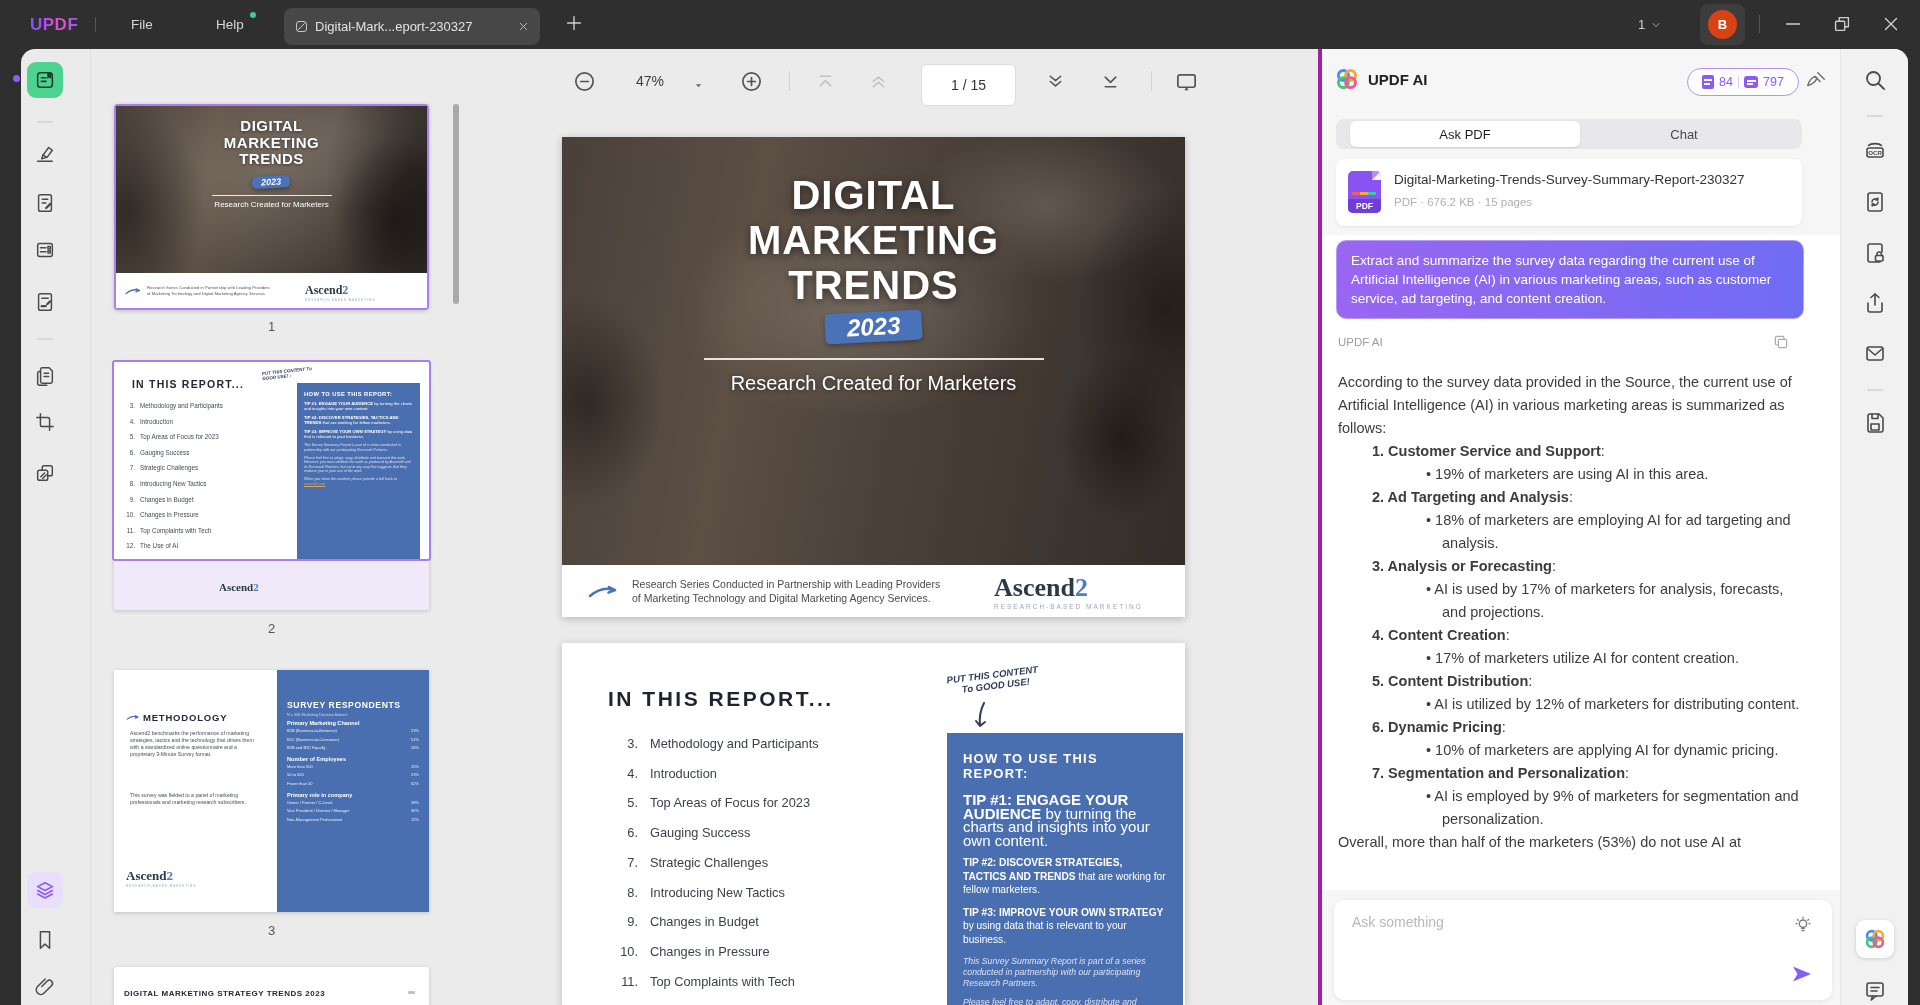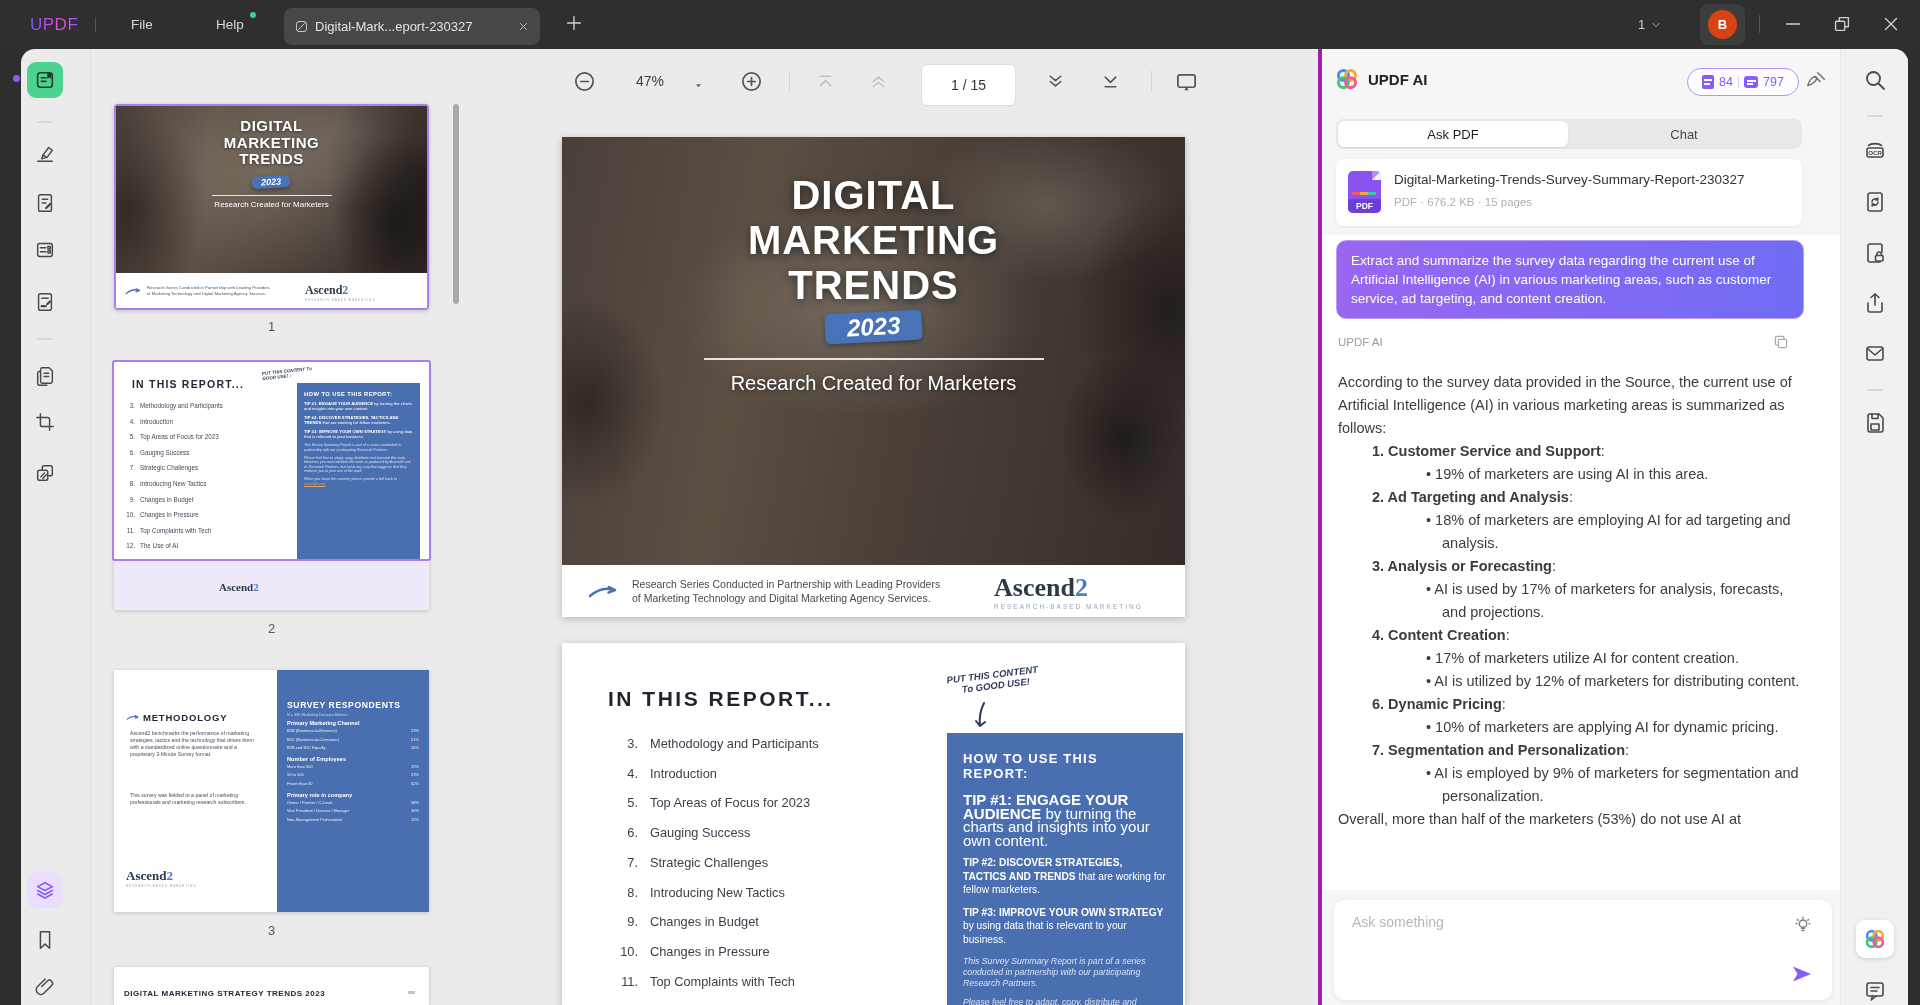--- a/index.html
+++ b/index.html
@@ -29,21 +29,21 @@
     radial-gradient(110px 150px at 4% 62%, rgba(22,18,15,.55), transparent 70%),
     radial-gradient(280px 170px at 48% 40%, rgba(196,184,170,.30), transparent 65%),
     radial-gradient(220px 130px at 78% 16%, rgba(205,195,180,.22), transparent 60%),
     linear-gradient(100deg,#49403a 0%,#5c4f44 30%,#4b4139 55%,#332c28 100%);}
   .yearbadge{display:inline-block;background:#4a72b8;color:#fff;font-style:italic;font-weight:bold;border-radius:5px;transform:rotate(-3deg);box-shadow:0 2px 5px rgba(0,0,0,.35);}
   .serifbrand{font-family:"Liberation Serif",serif;font-weight:bold;color:#2e3947;}
   .bluebox{background:#4a6fb0;color:#fff;box-sizing:border-box;}
   
   .aipanel{left:1297px;top:0;width:522px;height:956px;background:#f6f6f7;border-left:4px solid #a21caf;}
   .pill{position:absolute;left:365px;top:19px;width:110px;height:26px;border:1px solid #b791f5;border-radius:14px;display:flex;align-items:center;justify-content:center;gap:5px;color:#8a5cf5;font-size:12.5px;background:#fdfcff;}
-  .tabsbar{position:absolute;left:14px;top:70px;width:466px;height:30px;background:#e8e8ea;border-radius:8px;display:flex;align-items:center;padding:2px;box-sizing:border-box;}
+  .tabsbar{position:absolute;left:14px;top:70px;width:466px;height:30px;background:#e8e8ea;border-radius:8px;display:flex;align-items:center;padding:14px;box-sizing:border-box;}
   .seg{height:26px;border-radius:6px;display:flex;align-items:center;justify-content:center;font-size:13px;}
   .filecard{position:absolute;left:14px;top:110px;width:466px;height:67px;background:#fff;border-radius:8px;box-shadow:0 1px 3px rgba(0,0,0,.07);}
   .bubble{position:absolute;left:14px;top:191px;width:468px;border-radius:10px;border:1px solid #b79bf6;background:linear-gradient(95deg,#9a66f2,#6f6cf4);color:#fff;font-size:13.5px;line-height:19px;padding:10px 14px;box-sizing:border-box;}
   .airesp{position:absolute;left:16px;top:322px;width:468px;height:514px;overflow:hidden;color:#3c3c3c;font-size:14.5px;line-height:23px;}
   .ai-t{padding-left:34px;font-weight:bold;}
   .ai-t .col{font-weight:normal;}
   .ai-b{padding-left:104px;text-indent:-16px;}
   .inputcard{position:absolute;left:12px;top:851px;width:498px;height:100px;background:#fff;border-radius:10px;box-shadow:0 1px 4px rgba(0,0,0,.08);}
   .inputcard textarea{position:absolute;left:16px;top:12px;width:420px;height:70px;border:none;outline:none;resize:none;font-family:"Liberation Sans",sans-serif;font-size:14px;color:#333;background:transparent;}
   .inputcard textarea::placeholder{color:#b8b8bc;}
@@ -55,21 +55,21 @@
   .srow{display:flex;justify-content:space-between;font-size:4px;color:#e8eefb;line-height:8.6px;}
   .sgroup{font-size:5.6px;font-weight:bold;color:#fff;margin:3px 0 1px;}
 </style>
 </head>
 <body>
 
 <div class="stage">
 
   <div class="abs topbar">
     <div class="abs" style="left:30px;top:0;height:49px;display:flex;align-items:center;">
-      <span style="font-size:17px;font-weight:400;letter-spacing:.5px;background:linear-gradient(90deg,#7b58f5,#b44df2,#ea4dd2,#8a5cf5);-webkit-background-clip:text;background-clip:text;color:transparent;">UPDF</span>
+      <span style="font-size:17px;font-weight:700;letter-spacing:.5px;background:linear-gradient(90deg,#7b58f5,#b44df2,#ea4dd2,#8a5cf5);-webkit-background-clip:text;background-clip:text;color:transparent;">UPDF</span>
     </div>
     <div class="abs" style="left:95px;top:17px;width:1px;height:15px;background:#555;"></div>
     <div class="abs menuitem" style="left:131px;top:0;">File</div>
     <div class="abs menuitem" style="left:216px;top:0;">Help</div>
     <div class="abs" style="left:250px;top:12px;width:6px;height:6px;border-radius:50%;background:#3fd08e;"></div>
 
     <div class="abs tab">
       <svg class="icL" width="15" height="15" viewBox="0 0 24 24">
           <rect x="4" y="4" width="16" height="16" rx="4"></rect>
           <path d="M7 17L17 7"></path>
@@ -562,20 +562,21 @@
       <div class="airesp">
         <div>According to the survey data provided in the Source, the current use of Artificial Intelligence (AI) in various marketing areas is summarized as follows:</div>
         <div class="ai-t"><span>1. Customer Service and Support</span><span class="col">:</span></div>
         <div class="ai-b">• <span>19% of marketers are using AI in this area.</span></div>
         <div class="ai-t"><span>2. Ad Targeting and Analysis</span><span class="col">:</span></div>
         <div class="ai-b">• <span>18% of marketers are employing AI for ad targeting and analysis.</span></div>
         <div class="ai-t"><span>3. Analysis or Forecasting</span><span class="col">:</span></div>
         <div class="ai-b">• <span>AI is used by 17% of marketers for analysis, forecasts, and projections.</span></div>
         <div class="ai-t"><span>4. Content Creation</span><span class="col">:</span></div>
         <div class="ai-b">• <span>17% of marketers utilize AI for content creation.</span></div>
+        <div class="ai-t"><span>5. Content Distribution</span><span class="col">:</span></div>
         <div class="ai-b">• <span>AI is utilized by 12% of marketers for distributing content.</span></div>
         <div class="ai-t"><span>6. Dynamic Pricing</span><span class="col">:</span></div>
         <div class="ai-b">• <span>10% of marketers are applying AI for dynamic pricing.</span></div>
         <div class="ai-t"><span>7. Segmentation and Personalization</span><span class="col">:</span></div>
         <div class="ai-b">• <span>AI is employed by 9% of marketers for segmentation and personalization.</span></div>
         <div>Overall, more than half of the marketers (53%) do not use AI at</div>
       </div>
 
       <div class="inputcard">
         <textarea placeholder="Ask something" style=""></textarea>

